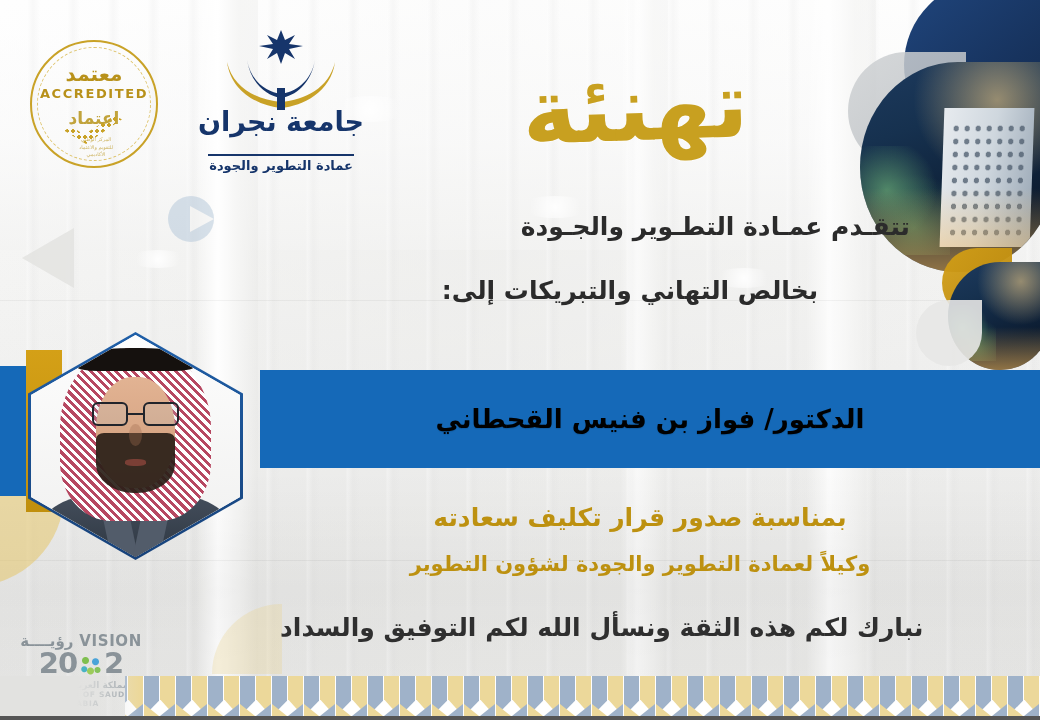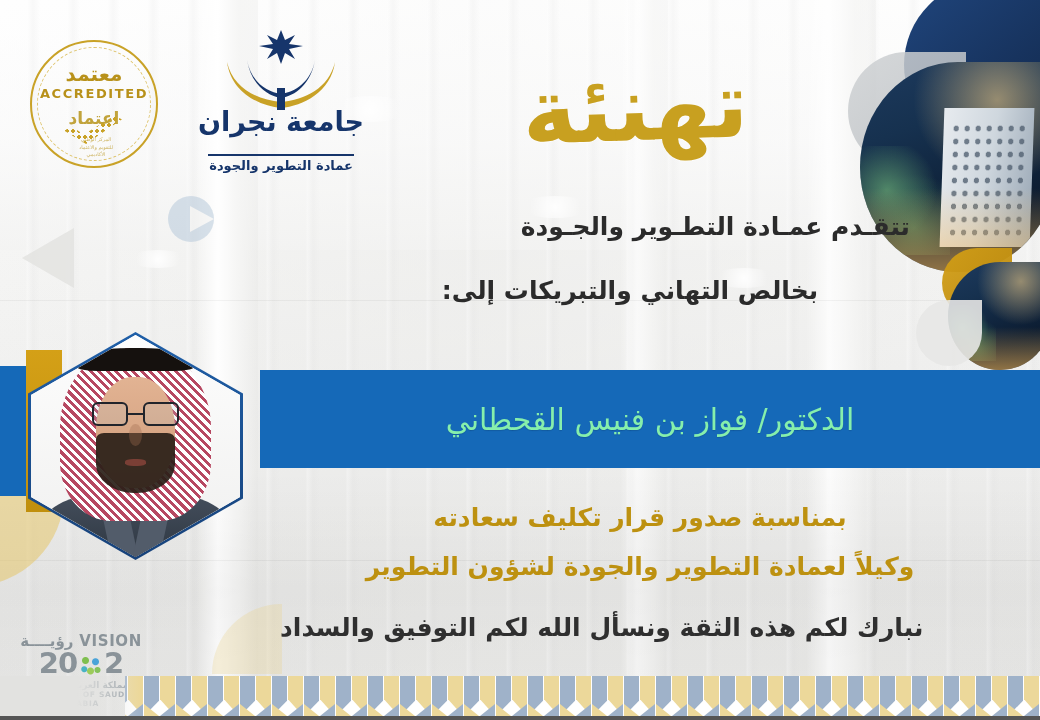--- a/index.html
+++ b/index.html
@@ -210,21 +210,21 @@
     background:rgba(160,110,80,.35);border-radius:50%;z-index:5;
   }
 
   
   .name-banner{
     position:absolute;left:260px;top:370px;width:780px;height:98px;
     background:#1569b8;
     display:flex;align-items:center;justify-content:center;
   }
   .name-banner span{
-    color:#86efac;font-size:30px;font-weight:normal;letter-spacing:.2px;
+    color:#000000;font-size:26px;font-weight:bold;letter-spacing:.2px;
     text-shadow:0 1px 1px rgba(0,0,0,.12);
   }
 
   
   .hijri-title{
     position:absolute;left:470px;top:34px;width:330px;height:150px;
     display:flex;align-items:center;justify-content:center;
   }
   .hijri-title .calli{
     font-family:"DejaVu Sans","Liberation Sans",sans-serif;
@@ -238,21 +238,21 @@
     color:#2b2b2b;font-weight:bold;font-size:25px;letter-spacing:.4px;
   }
   .line-1{top:212px;text-align:right;}
   .line-2{top:276px;}
 
   .gold-line{
     position:absolute;width:640px;left:320px;text-align:center;
     color:#bd9110;font-weight:bold;
   }
   .gold-line.g1{top:503px;font-size:25px;}
-  .gold-line.g2{top:552px;font-size:25px;}
+  .gold-line.g2{top:552px;font-size:21px;}
 
   .dark-line{
     position:absolute;width:720px;left:280px;top:613px;text-align:left;
     color:#2f2f2f;font-weight:bold;font-size:25px;
   }
 
   
   .accredited{
     position:absolute;left:30px;top:40px;width:128px;height:128px;
   }

